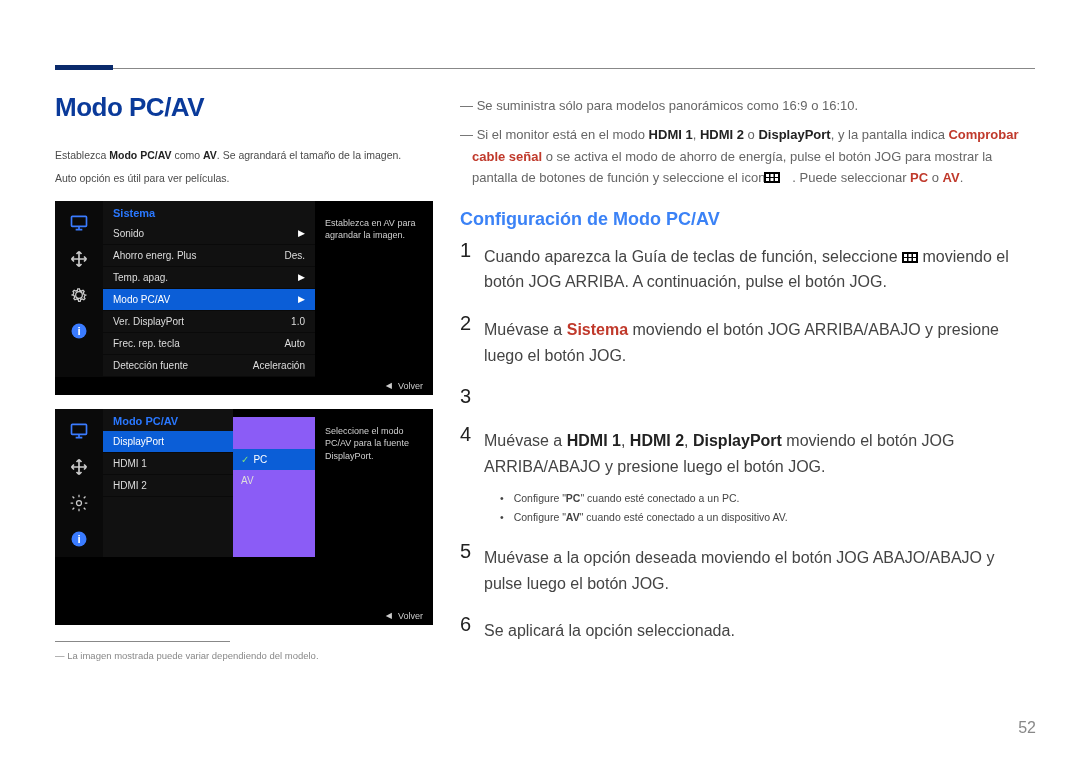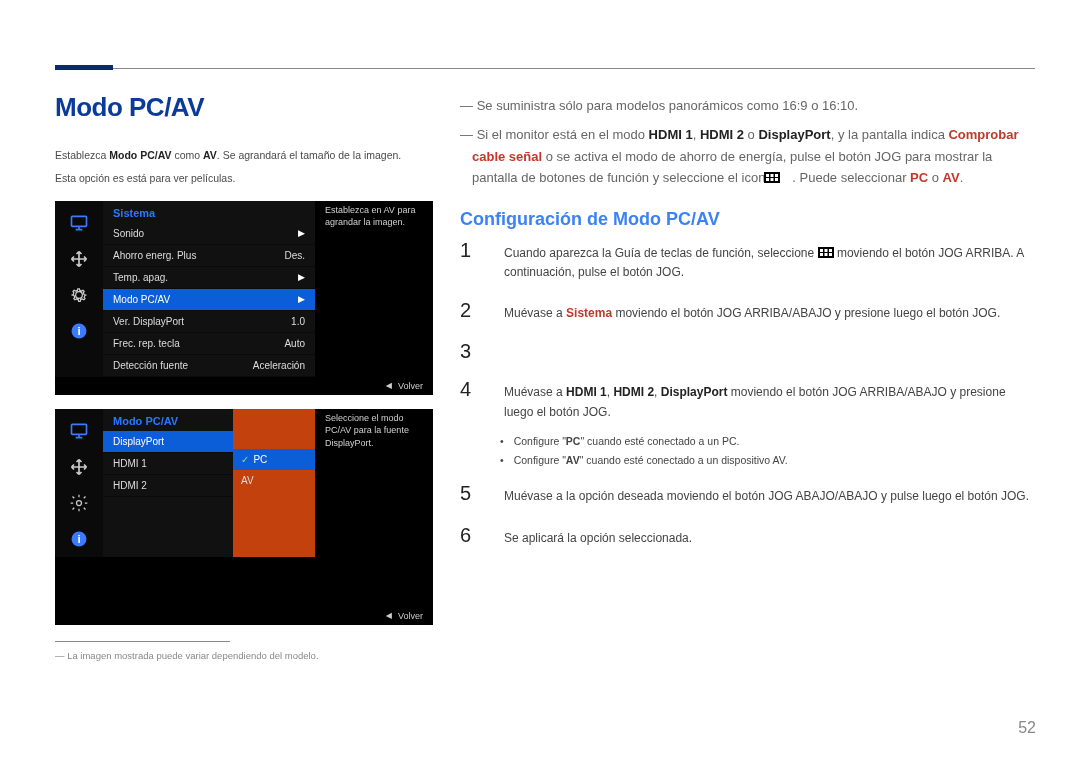--- a/index.html
+++ b/index.html
@@ -98,43 +98,44 @@
     border-bottom: 1px solid #0a0a0a;
   }
   .osd-row.highlight {
     background: #0b5ed7;
     color: #fff;
   }
   .osd-row .arrow { font-size: 9px; color: #fff; }
   .osd-hint {
     width: 118px;
     background: #000;
-    padding: 3px 10px;
+    padding: 16px 10px;
     font-size: 9px;
     line-height: 1.4;
     color: #d0d0d0;
   }
   .osd-footer {
     display: flex;
     justify-content: flex-end;
     align-items: center;
     padding: 4px 10px;
     background: #000;
     font-size: 9px;
     color: #ccc;
     gap: 6px;
   }
   .osd-footer .tri { font-size: 8px; }
 
   
   .osd2 .osd-menu { width: 130px; }
   .osd2 .osd-sub {
     width: 82px;
-    background: #c2410c;
-    padding-top: 16px;
+    background: #8b5cf6;
+    padding-top: 8px;
+    margin-top: 8px;
   }
   .osd2 .osd-hint { width: 112px; }
   .osd-sub-row {
     padding: 5px 8px;
     font-size: 10px;
     color: #ddd;
   }
   .osd-sub-row.highlight {
     background: #0b5ed7;
     color: #fff;
@@ -176,25 +177,24 @@
   }
   .step-num {
     font-size: 20px;
     font-weight: 300;
     color: #222;
     width: 24px;
     flex-shrink: 0;
     line-height: 1;
   }
   .step-text {
-    font-size: 12px;
+    font-size: 16px;
     color: #444;
     line-height: 1.6;
     padding-top: 4px;
-    margin-left: 20px;
   }
   .step-text strong.red { color: #c0392b; font-weight: 700; }
   .step-text strong.black { color: #222; font-weight: 700; }
   .bullets {
     margin-left: 40px;
     margin-top: -8px;
     margin-bottom: 14px;
   }
   .bullets li {
     font-size: 10.5px;
@@ -224,21 +224,21 @@
 
 <div class="top-rule"></div>
 <div class="top-rule-bold"></div>
 
 <div class="left-col">
   <h1 class="main-title">Modo PC/AV</h1>
   <div class="intro">
     <p>
       <span>Establezca </span><strong>Modo PC/AV</strong><span> como </span><strong>AV</strong><span>. Se agrandará el tamaño de la imagen.</span>
     </p>
-    <p>Esta opción es está para ver películas.</p>
+    <p>Auto opción es útil para ver películas.</p>
   </div>
 
   <div class="osd">
     <div class="osd-body">
       <div class="osd-icons">
         <div class="osd-icon">
           <svg viewBox="0 0 24 24" fill="none" stroke="#3a7bff" stroke-width="2">
               <rect x="3" y="4" width="18" height="12" rx="1"></rect>
               <path d="M8 20h8M12 16v4"></path>
             </svg>

